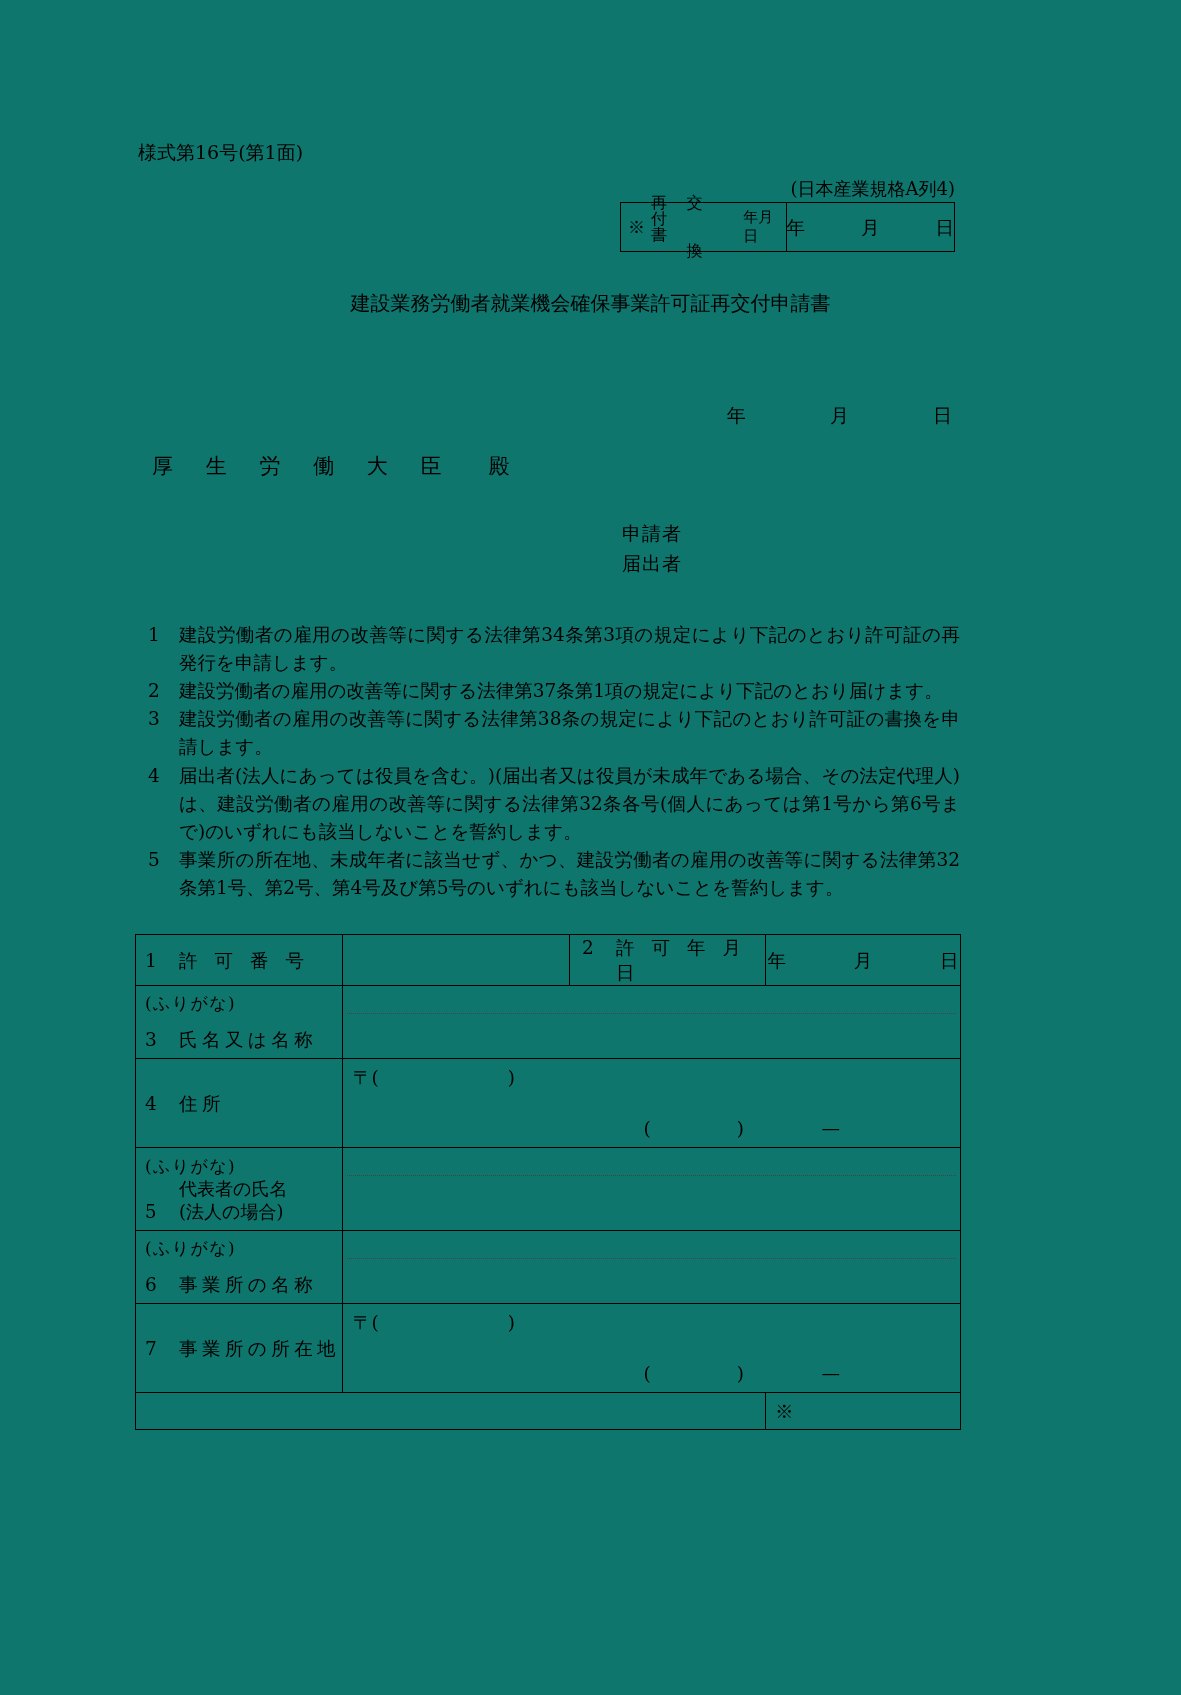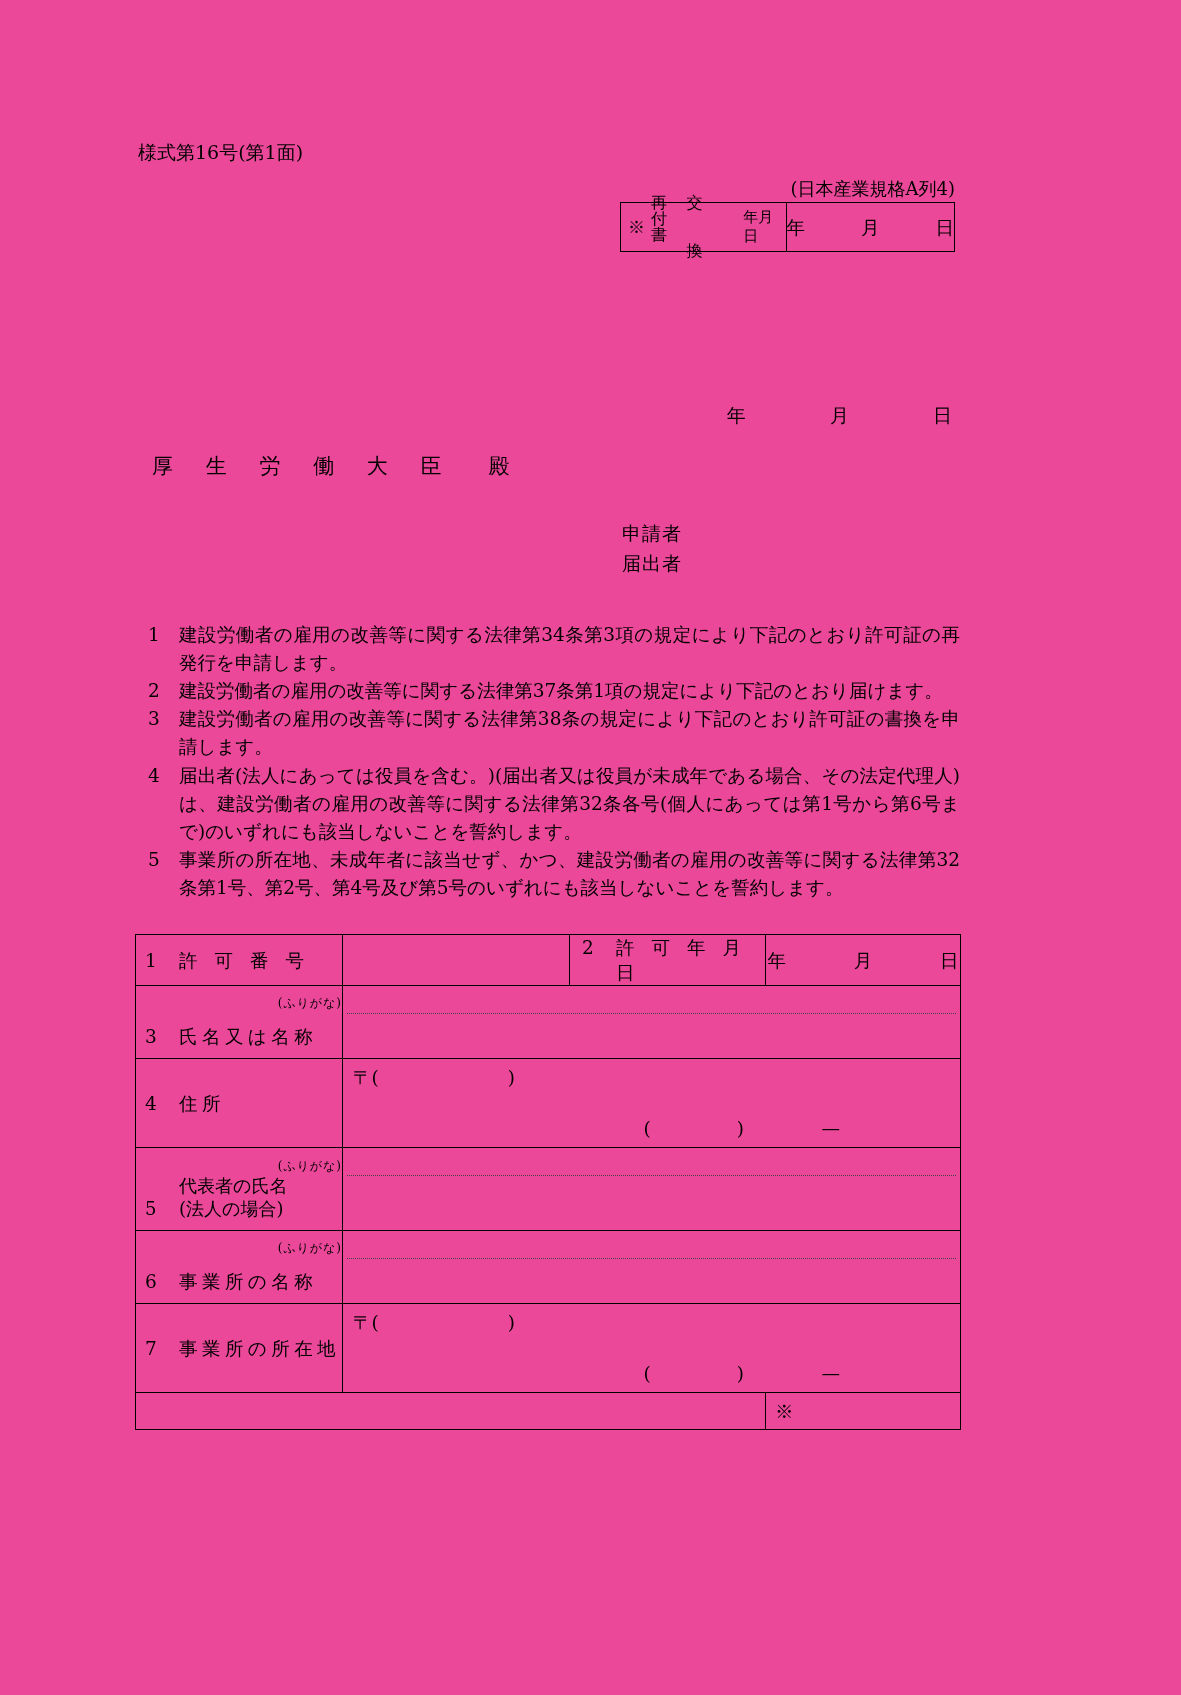--- a/index.html
+++ b/index.html
@@ -11,21 +11,21 @@
     width: 1181px;
     height: 1695px;
     position: relative;
     font-family: "DejaVu Serif", "Liberation Serif", serif;
     color: #000000;
     -webkit-font-smoothing: none;
   }
   .page {
     position: absolute;
     inset: 0;
-    background: #ec4899;
+    background: #0f766e;
   }
 
   
   .abs { position: absolute; }
   .nowrap { white-space: nowrap; }
 
   
   #form-number {
     left: 138px;
     top: 140px;
@@ -153,22 +153,22 @@
     font-size: 18.5px;
   }
   .lbl {
     width: 207px;
     padding-left: 9px !important;
   }
   .lbl-row { display: flex; align-items: baseline; }
   .lbl-num { width: 34px; flex: none; }
   .lbl-txt { letter-spacing: 0.24em; }
   .furi {
-    text-align: right;
-    font-size: 12px;
+    text-align: left;
+    font-size: 17px;
     letter-spacing: 0.08em;
   }
   .cell-pad { padding: 6px 10px !important; }
 
   
   .furi-cell {
     position: relative;
     height: 72px;
   }
   .furi-cell .dotline {
@@ -236,20 +236,21 @@
     <div id="reissue-right" class="ymd-cell">
       <span>年</span>
       <span class="ymd-gap"></span>
       <span>月</span>
       <span class="ymd-gap"></span>
       <span>日</span>
     </div>
   </div>
 
   <div class="abs" id="title-block">
+    <div id="title-line-1">建設業務労働者就業機会確保事業許可証再交付申請書</div>
   </div>
 
   <div class="abs" id="date-line">
     <span>年</span>
     <span class="dl-gap"></span>
     <span>月</span>
     <span class="dl-gap"></span>
     <span>日</span>
   </div>
 

